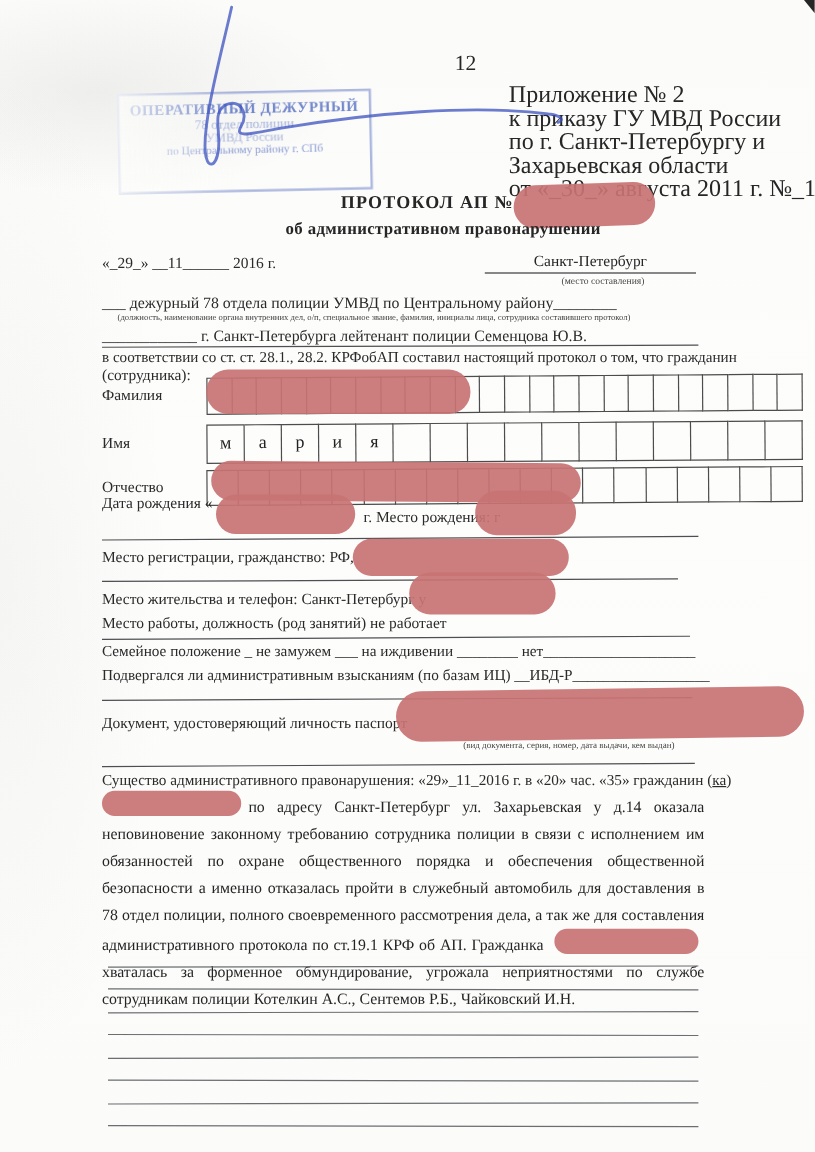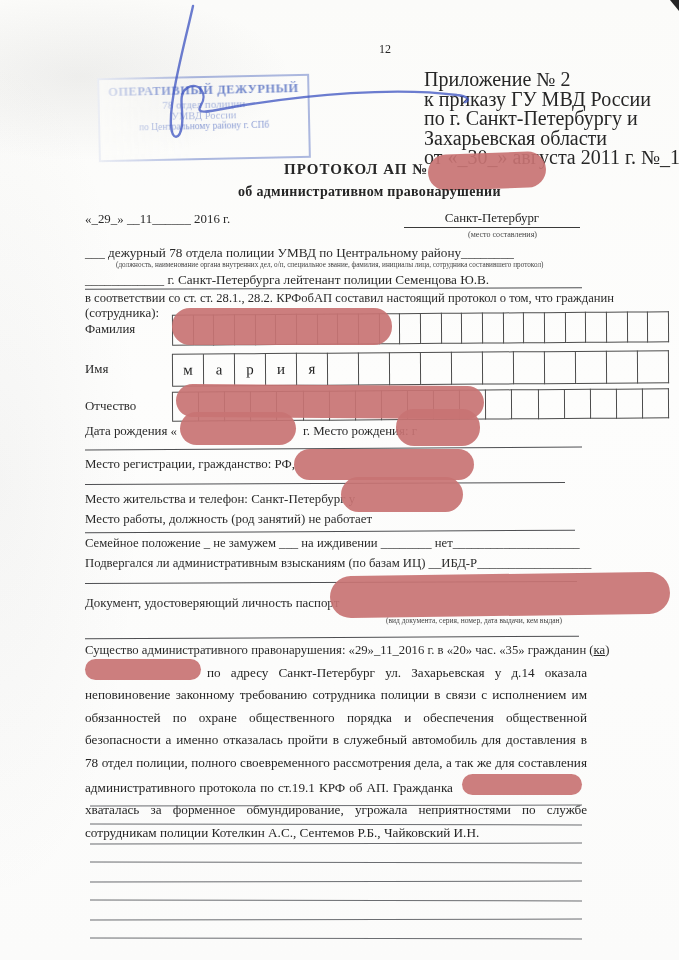--- a/index.html
+++ b/index.html
@@ -62,21 +62,21 @@
   .blank-lines .bl:nth-child(odd){transform:rotate(-.12deg);}
   .blank-lines .bl:nth-child(even){transform:rotate(.1deg);}
 </style>
 </head>
 <body>
 
 <div class="page">
 
   <div class="corner"></div>
 
-  <div class="abs" style="left:379px;top:42px;font-size:12px;">12</div>
+  <div class="abs" style="left:379px;top:42px;font-size:18px;">12</div>
 
   <div class="abs appendix">
     <div>Приложение № 2</div>
     <div>к приказу ГУ МВД России</div>
     <div>по г. Санкт-Петербургу и</div>
     <div>Захарьевская области</div>
     <div>от «_30_» августа 2011 г. №_1085__</div>
   </div>
 
   <div class="abs stamp">
@@ -92,21 +92,21 @@
 
   <div class="abs title-main">ПРОТОКОЛ  АП  №</div>
   <div class="redact" style="left: 428px; top: 153px; width: 118px; height: 36px; transform: rotate(-2deg); background: rgb(200, 115, 115);"></div>
   <div class="abs title-sub">об административном правонарушении</div>
 
   <div class="abs t" style="left:85px;top:212px;">«_29_»  __11______ 2016 г.</div>
   <div class="abs place-line">Санкт-Петербург</div>
   <div class="abs" style="left:468px;top:230px;font-size:8px;color:#444;">(место составления)</div>
 
   <div class="abs t" style="left:85px;top:245px;font-size:13.2px;">___ дежурный 78 отдела полиции УМВД по Центральному району________</div>
-  <div class="abs small" style="left:116px;top:261px;">(должность, наименование органа внутренних дел, о/п, специальное звание, фамилия, инициалы лица, сотрудника составившего протокол)</div>
+  <div class="abs small" style="left:98px;top:261px;">(должность, наименование органа внутренних дел, о/п, специальное звание, фамилия, инициалы лица, сотрудника составившего протокол)</div>
   <div class="abs t" style="left:85px;top:272px;font-size:13.2px;">____________ г. Санкт-Петербурга  лейтенант полиции Семенцова Ю.В.</div>
   <div class="rule" style="left:85px;top:288px;width:497px;transform:rotate(-.2deg);"></div>
   <div class="abs t" style="left:85px;top:291px;font-size:12.6px;">в соответствии со ст. ст. 28.1., 28.2. КРФобАП составил настоящий протокол о том, что гражданин</div>
   <div class="abs t" style="left:85px;top:306px;">(сотрудника):</div>
 
   <div class="abs t" style="left:85px;top:322px;">Фамилия</div>
   <div class="grid-strip" style="left:172px;top:313px;width:497px;height:29px;">
       <span class="cell"></span>
       <span class="cell"></span>
       <span class="cell"></span>
@@ -171,21 +171,21 @@
       <span class="cell"></span>
       <span class="cell"></span>
       <span class="cell"></span>
       <span class="cell"></span>
       <span class="cell"></span>
       <span class="cell"></span>
       <span class="cell"></span>
     </div>
   <div class="redact" style="left: 176px; top: 385px; width: 308px; height: 33px; transform: rotate(0.4deg); background: rgb(200, 115, 115);"></div>
 
-  <div class="abs t" style="left:85px;top:424px;">Дата рождения «</div>
+  <div class="abs t" style="left:85px;top:412px;">Дата рождения «</div>
   <div class="redact" style="left: 180px; top: 412px; width: 116px; height: 33px; background: rgb(200, 115, 115);"></div>
   <div class="abs t" style="left:303px;top:424px;">г. Место рождения: г</div>
   <div class="redact" style="left: 396px; top: 409px; width: 84px; height: 37px; background: rgb(200, 115, 115);"></div>
   <div class="rule" style="left:85px;top:448px;width:497px;transform:rotate(-.35deg);"></div>
 
   <div class="abs t" style="left:85px;top:457px;">Место регистрации, гражданство:  РФ,</div>
   <div class="redact" style="left: 294px; top: 449px; width: 180px; height: 31px; background: rgb(200, 115, 115);"></div>
   <div class="rule" style="left:85px;top:483px;width:480px;transform:rotate(-.25deg);"></div>
 
   <div class="abs t" style="left:85px;top:492px;">Место жительства и телефон:   Санкт-Петербург у</div>

